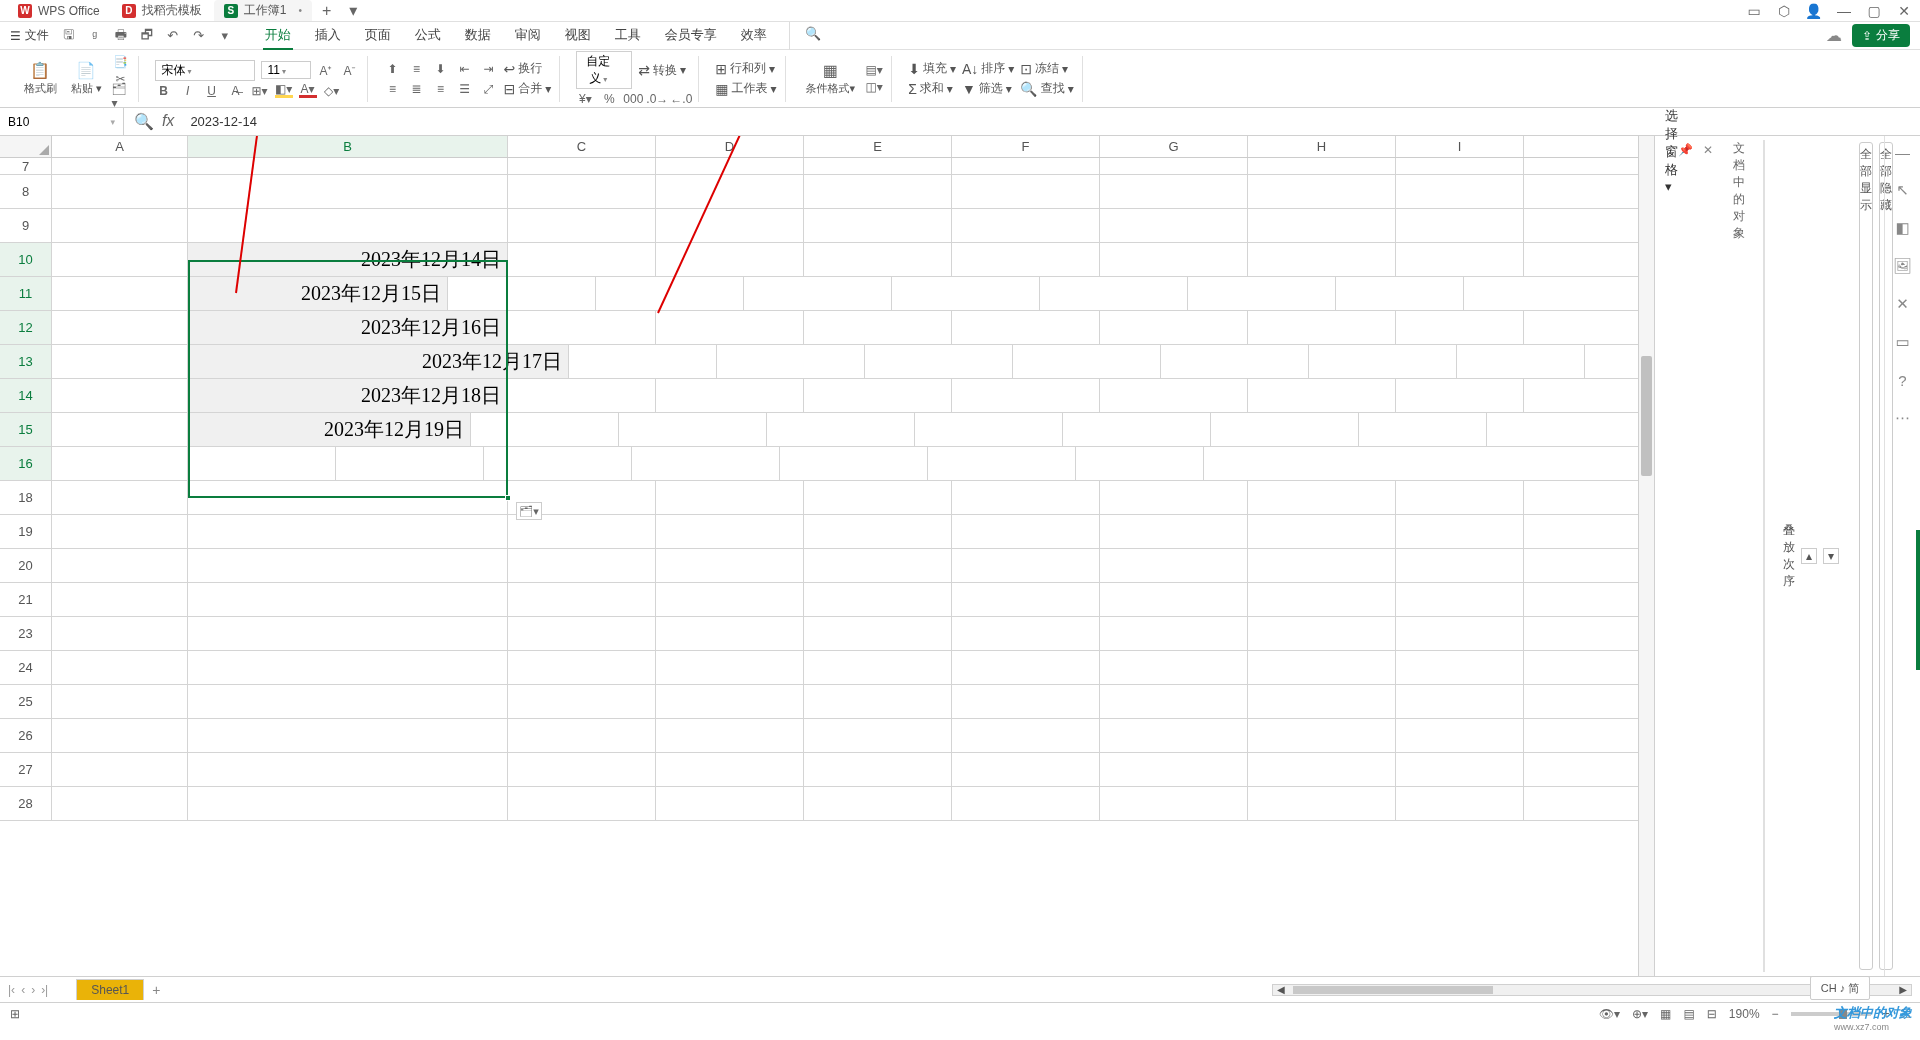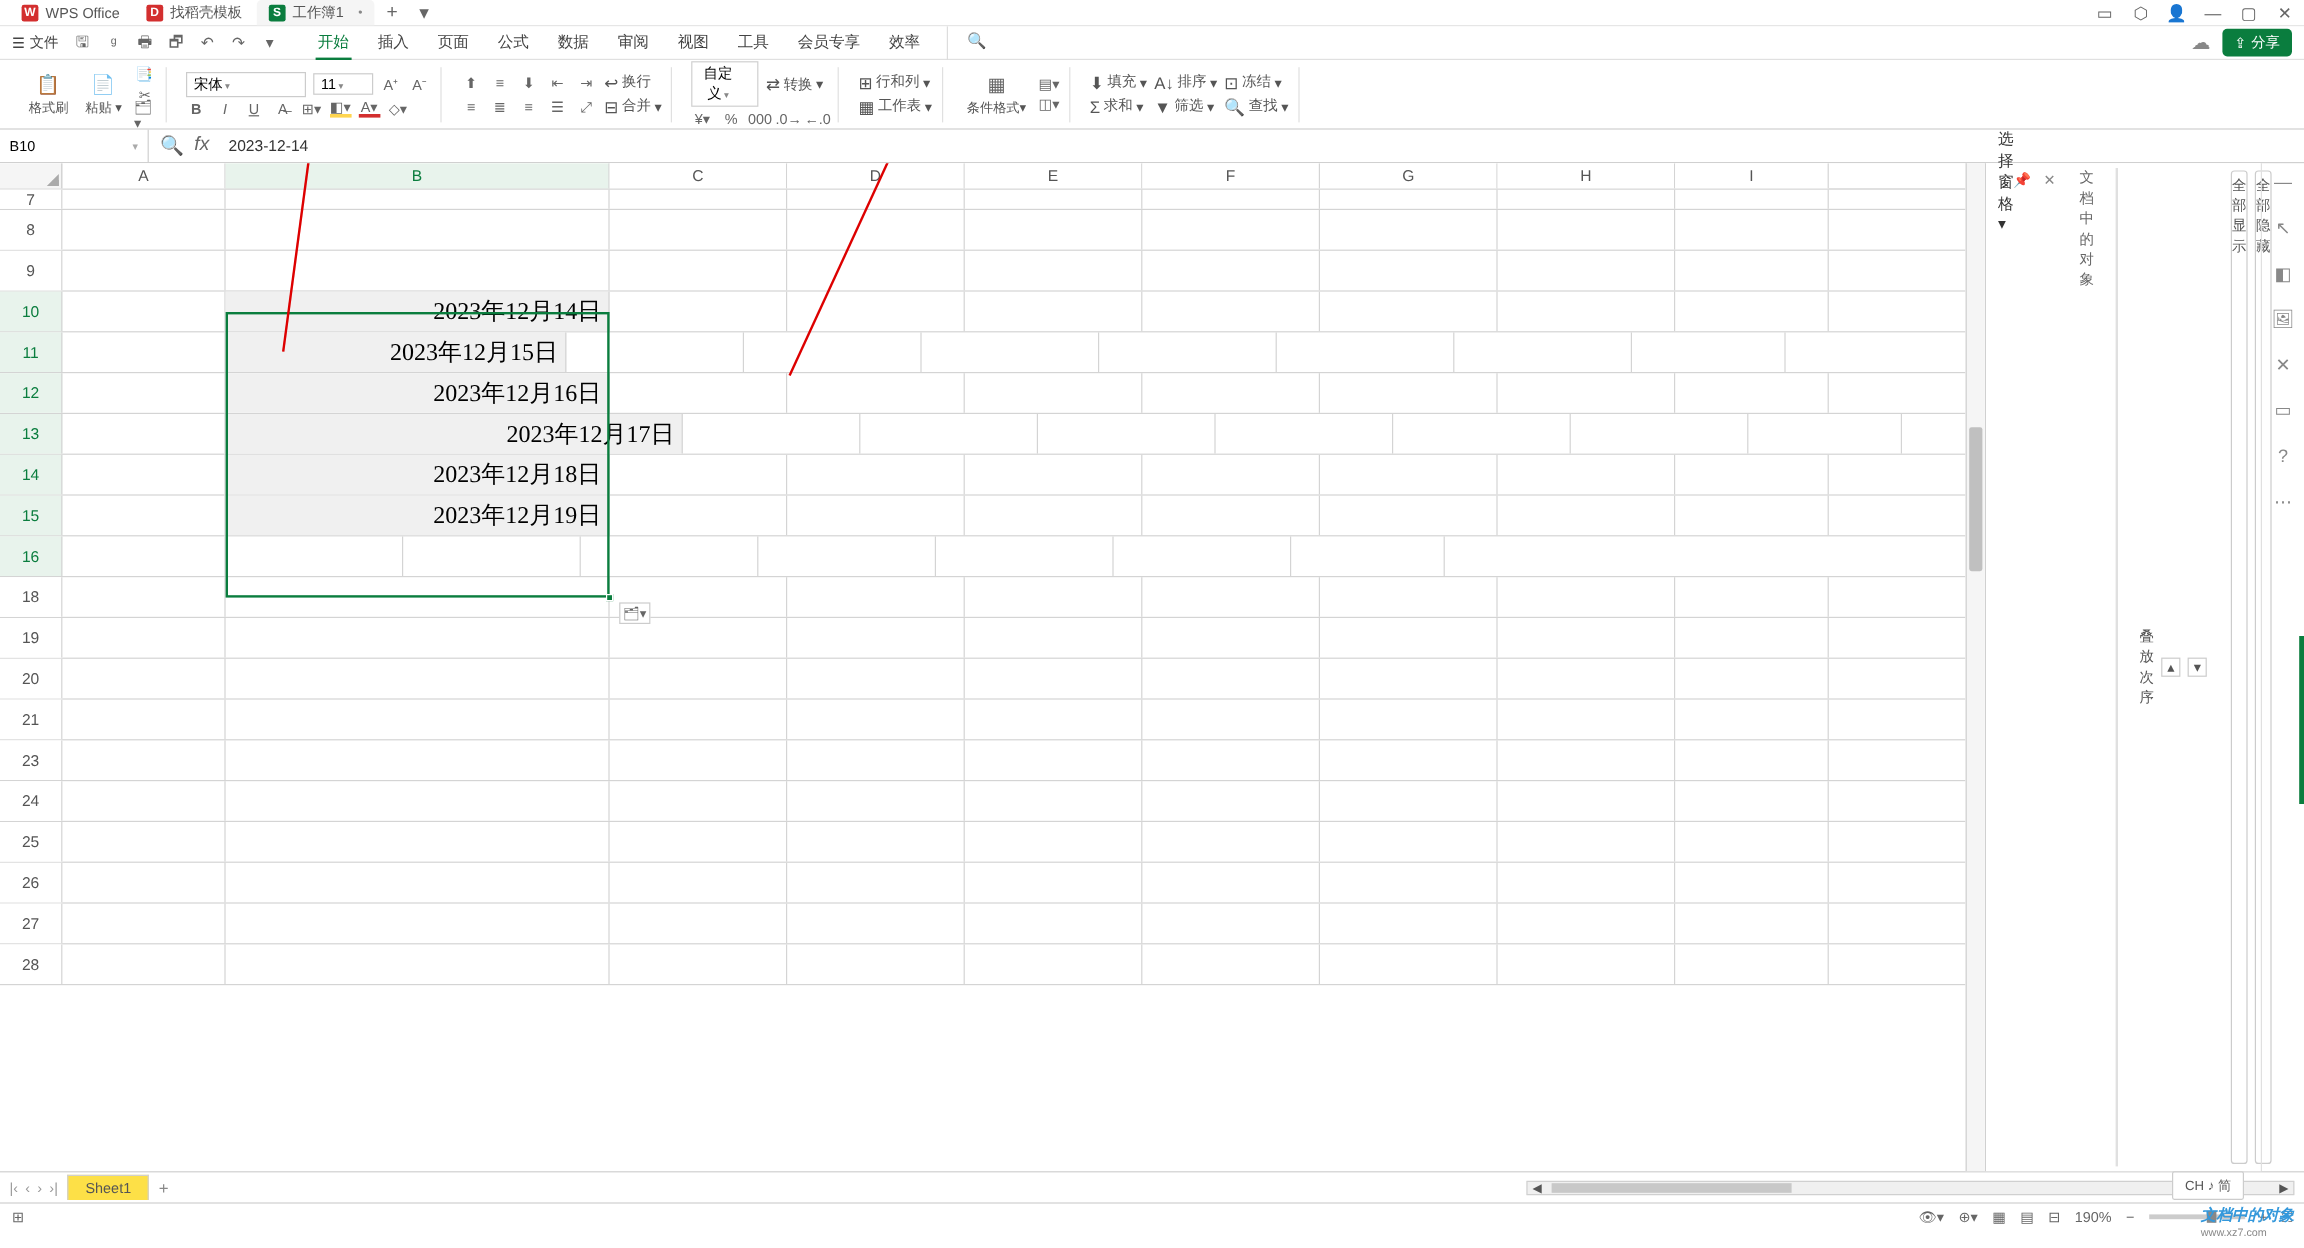--- a/index.html
+++ b/index.html
@@ -69,21 +69,21 @@
 .sp-head .icos{display:flex;gap:10px;color:#888;font-size:12px}
 .sp-sub{font-size:12px;color:#666;padding:4px 10px}
 .sp-body{flex:1;margin:4px 8px;border:1px solid #e0e0e0}
 .sp-foot{padding:6px 10px;font-size:12px;color:#555;display:flex;align-items:center;gap:6px}
 .sp-btns{display:flex;gap:6px;padding:6px 10px}
 .sp-btns .b{flex:1;border:1px solid #ccc;font-size:12px;text-align:center;padding:3px 0;border-radius:3px;color:#555;cursor:pointer}
 .right-rail{width:36px;border-left:1px solid #e0e0e0;display:flex;flex-direction:column;align-items:center;padding-top:6px;gap:18px;color:#888}
 .right-rail .ri{width:20px;height:20px;cursor:pointer;display:flex;align-items:center;justify-content:center;font-size:15px}
 .sheet-tabs{height:26px;border-top:1px solid #d0d0d0;display:flex;align-items:center;padding:0 8px;font-size:12px;color:#555}
 .sheet-tabs .nav{display:flex;gap:6px;color:#999}
-.sheet-tab{padding:3px 14px;background:#fde047;border:1px solid #d0d0d0;border-bottom:none;margin-left:8px;cursor:pointer}
+.sheet-tab{padding:3px 14px;background:#eab308;border:1px solid #d0d0d0;border-bottom:none;margin-left:28px;cursor:pointer}
 .sheet-add{margin-left:8px;font-size:14px;color:#888;cursor:pointer}
 .hscroll{margin-left:auto;width:640px;height:12px;background:#f0f0f0;position:relative;border:1px solid #d0d0d0}
 .hscroll .thumb{position:absolute;left:20px;top:1px;bottom:1px;width:200px;background:#c8c8c8}
 .status-bar{height:22px;border-top:1px solid #d0d0d0;display:flex;align-items:center;padding:0 10px;font-size:12px;color:#666}
 .status-right{margin-left:auto;display:flex;align-items:center;gap:12px}
 .zoom-slider{width:80px;height:4px;background:#ccc;position:relative}
 .zoom-slider .knob{position:absolute;top:-3px;left:60%;width:8px;height:10px;background:#888}
 .arrow{position:absolute;pointer-events:none}
 .arrow-line{stroke:#d00;stroke-width:2;fill:none}
 .arrow-head{fill:#d00}
@@ -339,21 +339,21 @@
             <div class="cell" style="width: 148px;"></div>
             <div class="cell" style="width: 148px;"></div>
             <div class="cell" style="width: 148px;"></div>
             <div class="cell" style="width: 148px;"></div>
             <div class="cell" style="width: 148px;"></div>
             <div class="cell" style="width: 128px;"></div>
           </div>
           <div class="row">
             <div class="row-h sel">11</div>
             <div class="cell" style="width: 136px;"></div>
-            <div class="cell sel" style="width: 284px;">2023年12月15日</div>
+            <div class="cell sel" style="width: 260px;">2023年12月15日</div>
             <div class="cell" style="width: 148px;"></div>
             <div class="cell" style="width: 148px;"></div>
             <div class="cell" style="width: 148px;"></div>
             <div class="cell" style="width: 148px;"></div>
             <div class="cell" style="width: 148px;"></div>
             <div class="cell" style="width: 148px;"></div>
             <div class="cell" style="width: 128px;"></div>
           </div>
           <div class="row">
             <div class="row-h sel">12</div>
@@ -387,21 +387,21 @@
             <div class="cell" style="width: 148px;"></div>
             <div class="cell" style="width: 148px;"></div>
             <div class="cell" style="width: 148px;"></div>
             <div class="cell" style="width: 148px;"></div>
             <div class="cell" style="width: 148px;"></div>
             <div class="cell" style="width: 128px;"></div>
           </div>
           <div class="row">
             <div class="row-h sel">15</div>
             <div class="cell" style="width: 136px;"></div>
-            <div class="cell sel" style="width: 320px;">2023年12月19日</div>
+            <div class="cell sel" style="width: 283px;">2023年12月19日</div>
             <div class="cell" style="width: 148px;"></div>
             <div class="cell" style="width: 148px;"></div>
             <div class="cell" style="width: 148px;"></div>
             <div class="cell" style="width: 148px;"></div>
             <div class="cell" style="width: 148px;"></div>
             <div class="cell" style="width: 148px;"></div>
             <div class="cell" style="width: 128px;"></div>
           </div>
           <div class="row">
             <div class="row-h sel">16</div>

